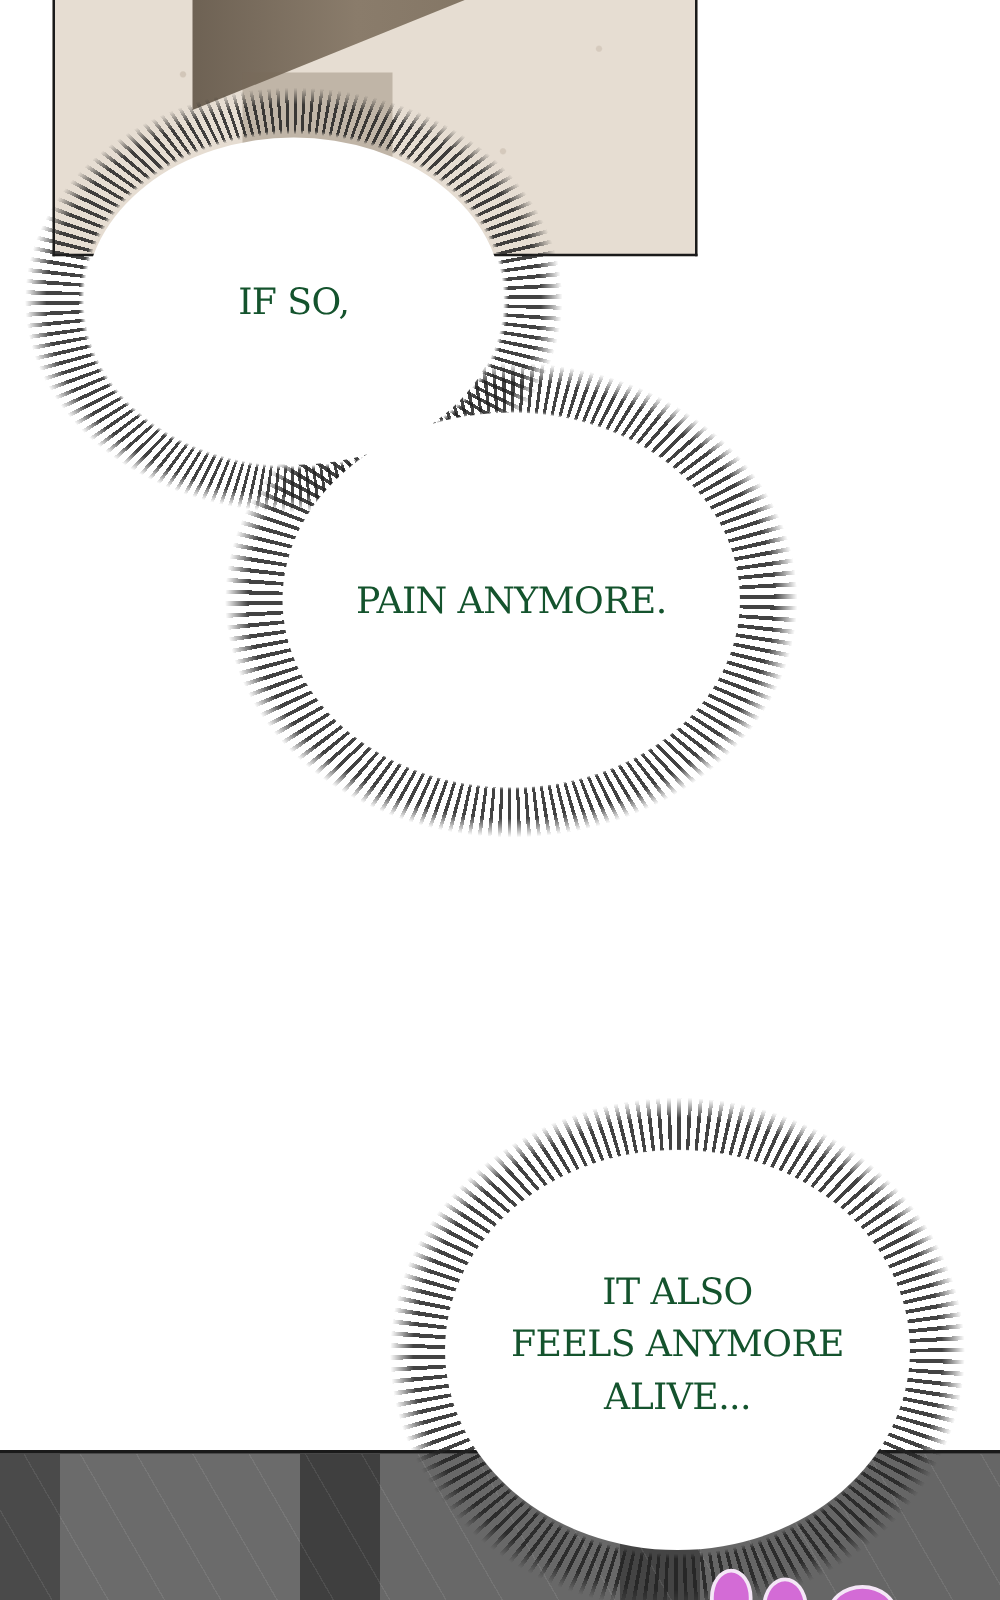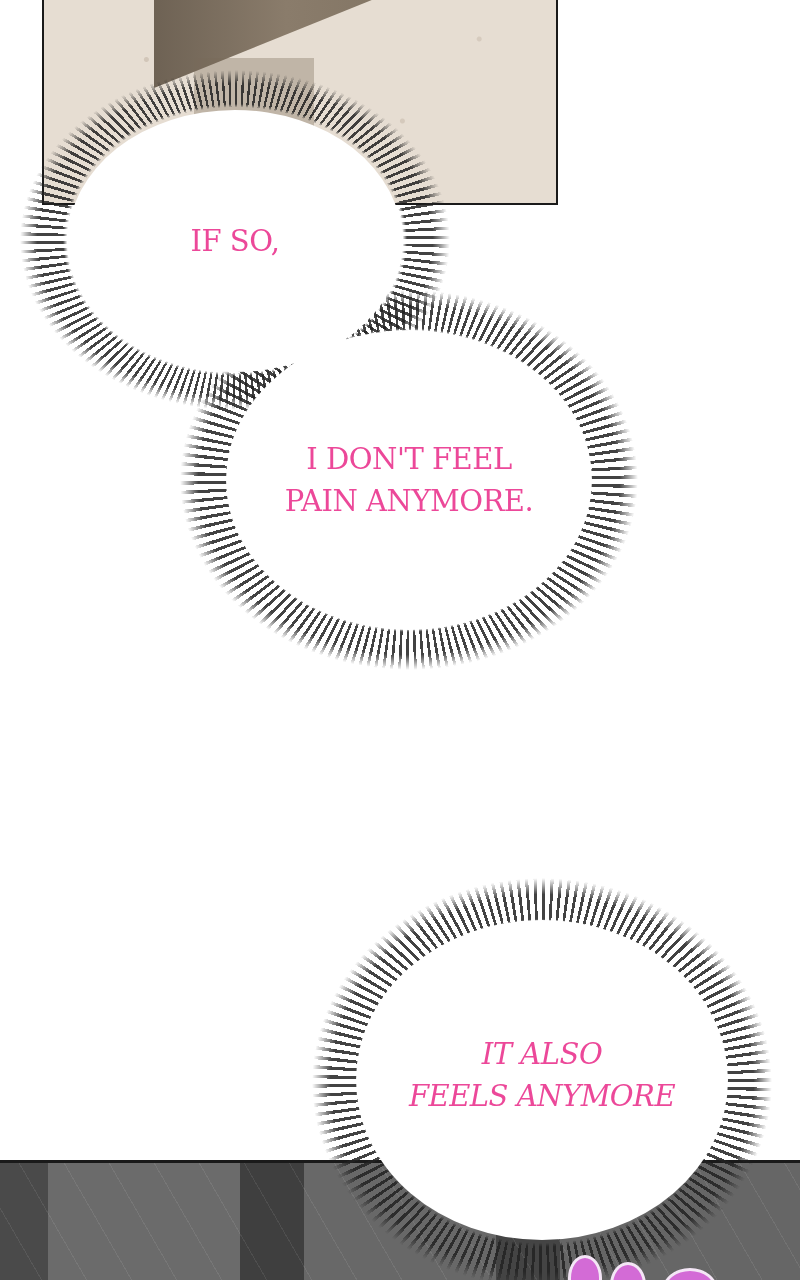--- a/index.html
+++ b/index.html
@@ -34,21 +34,21 @@
       z-index: 3;
     }
     .bubble-ring {
       position: absolute; border-radius: 50%;
       background: repeating-conic-gradient(#222 0deg 0.9deg, transparent 0.9deg 2.4deg);
       -webkit-mask: radial-gradient(closest-side, transparent 78%, #000 80%, #000 92%, transparent 100%);
       mask: radial-gradient(closest-side, transparent 78%, #000 80%, #000 92%, transparent 100%);
       z-index: 2; opacity: 0.85;
     }
     .bubble-text {
-      font-size: 29px; line-height: 42px; color: #ec4899; letter-spacing: -0.5px;
+      font-size: 29px; line-height: 42px; color: #14532d; letter-spacing: -0.5px;
     }
     .bubble-text span { display: block; }
     .panel-bottom {
       position: absolute; left: 0; top: 1160px; width: 800px; height: 122px;
       border-top: 3px solid #1a1a1a;
       background:
         repeating-linear-gradient(60deg, transparent 0 38px, rgba(255,255,255,0.08) 38px 39px),
         linear-gradient(90deg, #4a4a4a 0 6%, #6b6b6b 6% 30%, #3f3f3f 30% 38%, #686868 38% 62%, #444 62% 70%, #666 70% 100%);
       overflow: hidden;
     }
@@ -70,30 +70,30 @@
 <div class="bubble-ring" style="left:20px; top:70px; width:430px; height:340px;"></div>
 <div class="bubble" style="left:68px; top:110px; width:334px; height:262px;">
   <div class="bubble-text">
     <span>IF SO,</span>
   </div>
 </div>
 
 <div class="bubble-ring" style="left:180px; top:290px; width:458px; height:380px;"></div>
 <div class="bubble" style="left:226px; top:330px; width:366px; height:300px;">
   <div class="bubble-text">
-    <span>I DON'T FEEL</span>
     <span>PAIN ANYMORE.</span>
   </div>
 </div>
 
 <div class="panel-bottom"></div>
 
 <div class="bubble-ring" style="left:312px; top:878px; width:460px; height:410px;"></div>
 <div class="bubble" style="left:356px; top:920px; width:372px; height:320px;">
-  <div class="bubble-text" style="line-height:42px; margin-top:-10px;font-style:italic;">
+  <div class="bubble-text" style="line-height:42px; margin-top:-10px;">
     <span>IT ALSO</span>
     <span>FEELS ANYMORE</span>
+    <span>ALIVE...</span>
   </div>
 </div>
 
 <div class="pink-sfx" style="left:568px; width:28px;"></div>
 <div class="pink-sfx" style="left:610px; width:30px; top:1262px;"></div>
 <div class="pink-sfx" style="left:662px; width:50px; top:1268px;"></div>
 
 </body></html>

